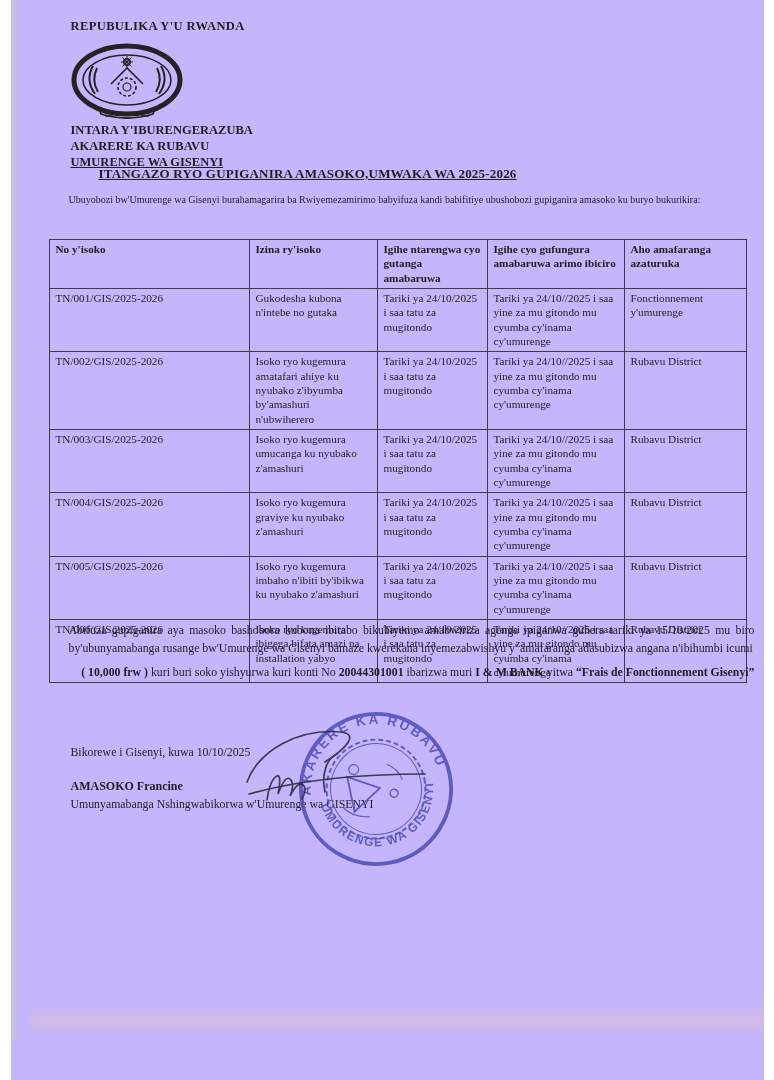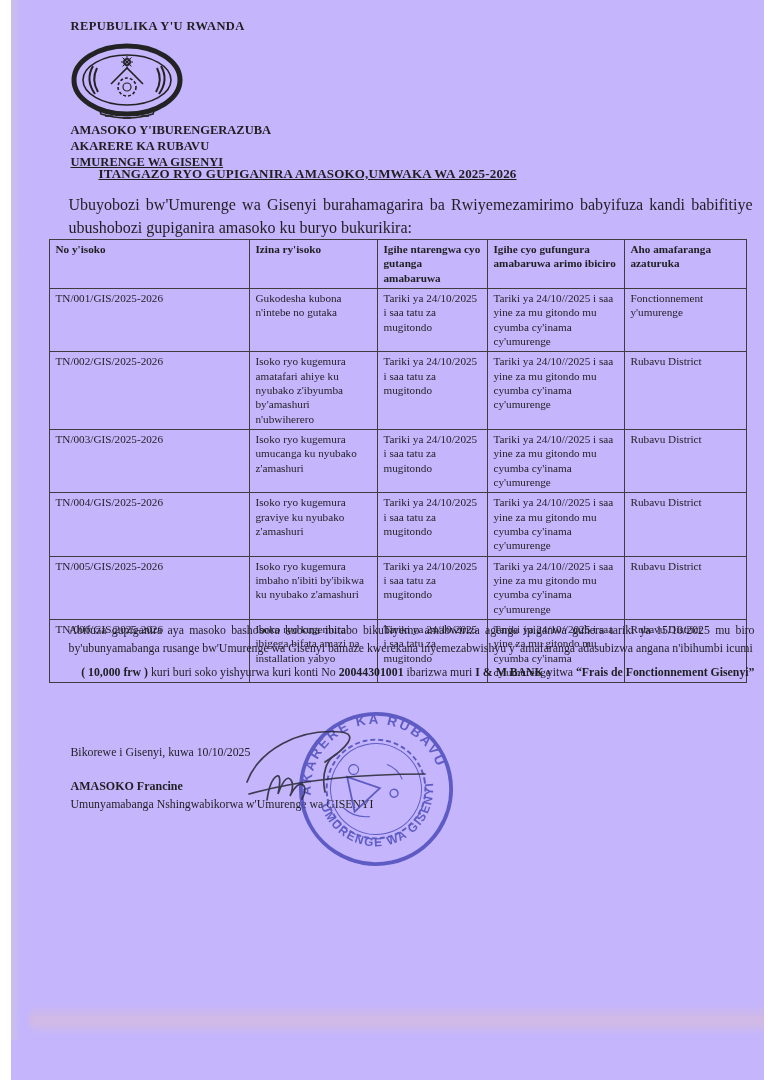--- a/index.html
+++ b/index.html
@@ -8,21 +8,21 @@
     position:relative; width:753px; height:1080px; margin:0 auto;
     background:#c4b5fd; overflow:hidden;
     font-family:"Liberation Serif", serif; color:#1f1f1f;
   }
   .abs { position:absolute; }
   .republic { left:60px; top:19px; font-size:12.5px; font-weight:bold; letter-spacing:.4px; }
   .arms { left:58px; top:42px; }
   .org { left:60px; top:122px; font-size:12.5px; font-weight:bold; line-height:16px; }
   .org .u { text-decoration:underline; }
   .doc-title { left:88px; top:166px; font-size:13px; font-weight:bold; text-decoration:underline; letter-spacing:.2px; }
-  .intro { left:58px; top:193px; width:684px; font-size:16px; line-height:1.45; text-align:justify; }
+  .intro { left:58px; top:193px; width:684px; font-size:10px; line-height:1.45; text-align:justify; }
 
   table.tenders {
     position:absolute; left:38px; top:239px; width:697px;
     border-collapse:collapse; font-size:11.2px; line-height:1.28;
     table-layout:fixed;
   }
   table.tenders th, table.tenders td {
     border:1px solid #3d3d3d; padding:2px 6px 3px 6px; vertical-align:top; text-align:left;
     font-weight:normal;
   }
@@ -80,21 +80,21 @@
       <circle cx="58" cy="45" r="9" stroke-width="1.6" stroke-dasharray="3 2"></circle>
       <circle cx="58" cy="45" r="4" stroke-width="1.2"></circle>
       <path d="M24,24 q-8,14 2,28 M28,26 q-6,12 1,24" stroke-width="2"></path>
       <path d="M92,24 q8,14 -2,28 M88,26 q6,12 -1,24" stroke-width="2"></path>
       <path d="M30,66 q28,10 56,0 l-2,6 q-26,8 -52,0 z" stroke-width="1.6"></path>
       <path d="M36,74 h8 M54,76 h8 M72,74 h8" stroke-width="1.4"></path>
     </g>
   </svg>
 
   <div class="abs org">
-    <div>AMASOKO Y'IBURENGERAZUBA</div>
+    <div>INTARA Y'IBURENGERAZUBA</div>
     <div>AKARERE KA RUBAVU</div>
     <div class="u">UMURENGE WA GISENYI</div>
   </div>
 
   <div class="abs doc-title">ITANGAZO RYO GUPIGANIRA AMASOKO,UMWAKA WA 2025-2026</div>
 
   <div class="abs intro">Ubuyobozi bw'Umurenge wa Gisenyi  burahamagarira  ba Rwiyemezamirimo babyifuza kandi babifitiye ubushobozi  gupiganira  amasoko ku buryo bukurikira:</div>
 
   <table class="tenders">
     <colgroup>

